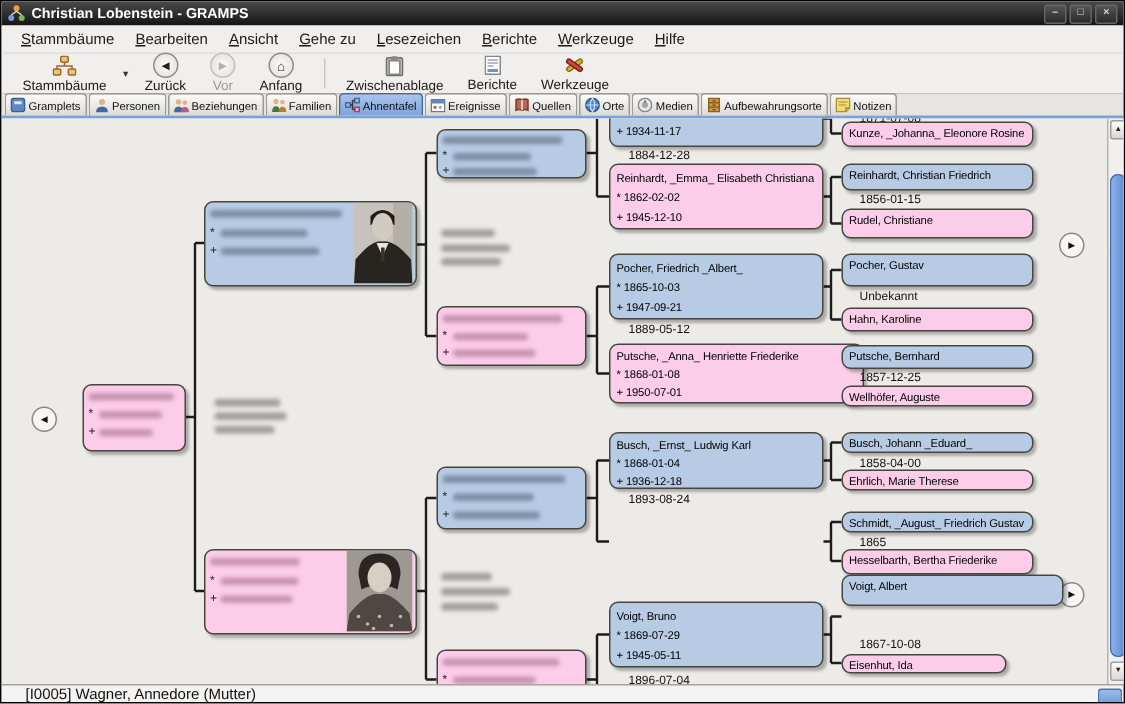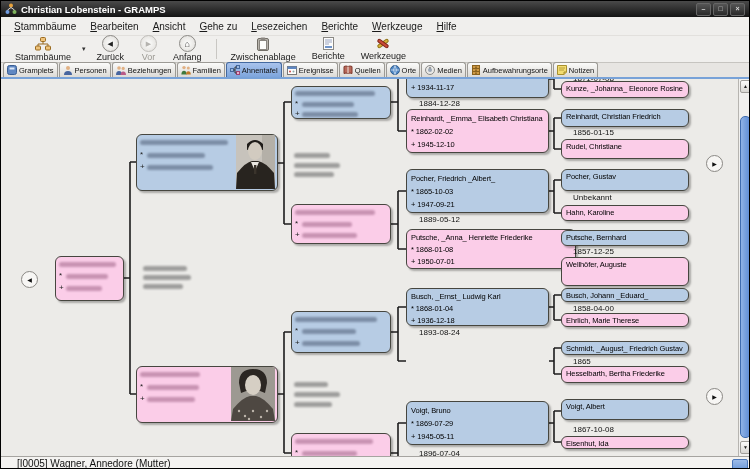--- a/index.html
+++ b/index.html
@@ -432,45 +432,45 @@
     </div>
     <div class="mdate" style="left:572px;top:114px;">Unbekannt</div>
     <div class="pbox f lh10" style="left:560px;top:126px;width:128px;height:16px;">
       <div class="l">Hahn, Karoline</div>
     </div>
 
     <div class="pbox m lh10" style="left:560px;top:151px;width:128px;height:16px;">
       <div class="l">Putsche, Bernhard</div>
     </div>
     <div class="mdate" style="left:572px;top:168px;">1857-12-25</div>
-    <div class="pbox f lh10" style="left:560px;top:178px;width:128px;height:29px;">
+    <div class="pbox f lh10" style="left:560px;top:178px;width:128px;height:14px;">
       <div class="l">Wellhöfer, Auguste</div>
     </div>
 
     <div class="pbox m lh10" style="left:560px;top:209px;width:128px;height:14px;">
       <div class="l">Busch, Johann _Eduard_</div>
     </div>
     <div class="mdate" style="left:572px;top:225px;">1858-04-00</div>
     <div class="pbox f lh10" style="left:560px;top:234px;width:128px;height:14px;">
       <div class="l">Ehrlich, Marie Therese</div>
     </div>
 
     <div class="pbox m lh10" style="left:560px;top:262px;width:128px;height:14px;">
       <div class="l">Schmidt, _August_ Friedrich Gustav</div>
     </div>
     <div class="mdate" style="left:572px;top:278px;">1865</div>
     <div class="pbox f lh10" style="left:560px;top:287px;width:128px;height:17px;">
       <div class="l">Hesselbarth, Bertha Friederike</div>
     </div>
 
-    <div class="pbox m lh10" style="left:560px;top:320px;width:128px;height:21px;">
+    <div class="pbox m lh10" style="left:560px;top:304px;width:148px;height:21px;">
       <div class="l">Voigt, Albert</div>
     </div>
     <div class="mdate" style="left:572px;top:346px;">1867-10-08</div>
-    <div class="pbox f lh10" style="left:560px;top:357px;width:128px;height:13px;">
+    <div class="pbox f lh10" style="left:560px;top:357px;width:110px;height:13px;">
       <div class="l">Eisenhut, Ida</div>
     </div>
 
     <div class="vscroll">
       <div class="sbtn" style="top:1px;">▲</div>
       <div class="sthumb" style="top:37px;height:322px;"></div>
       <div class="sbtn" style="top:362px;">▼</div>
     </div>
   </div>
 

